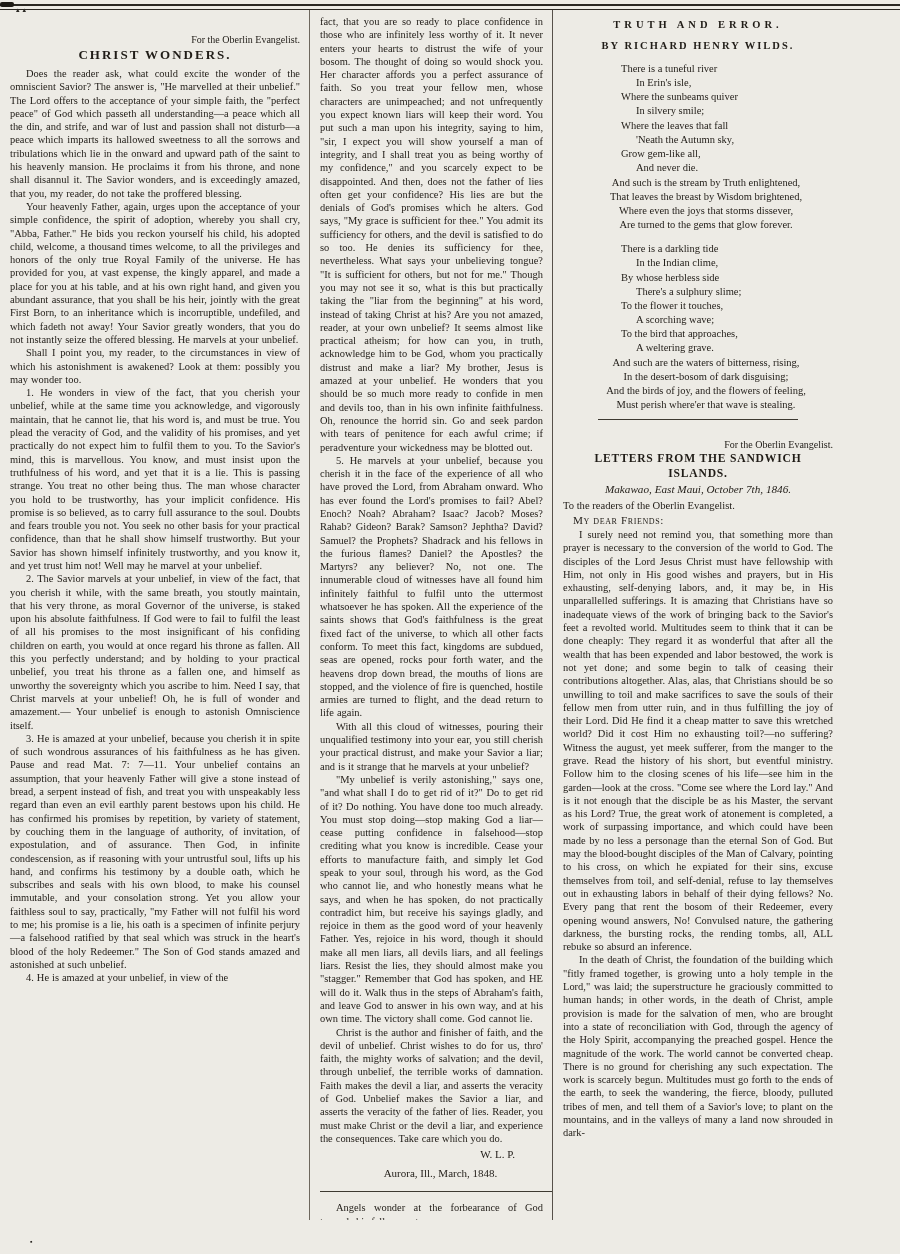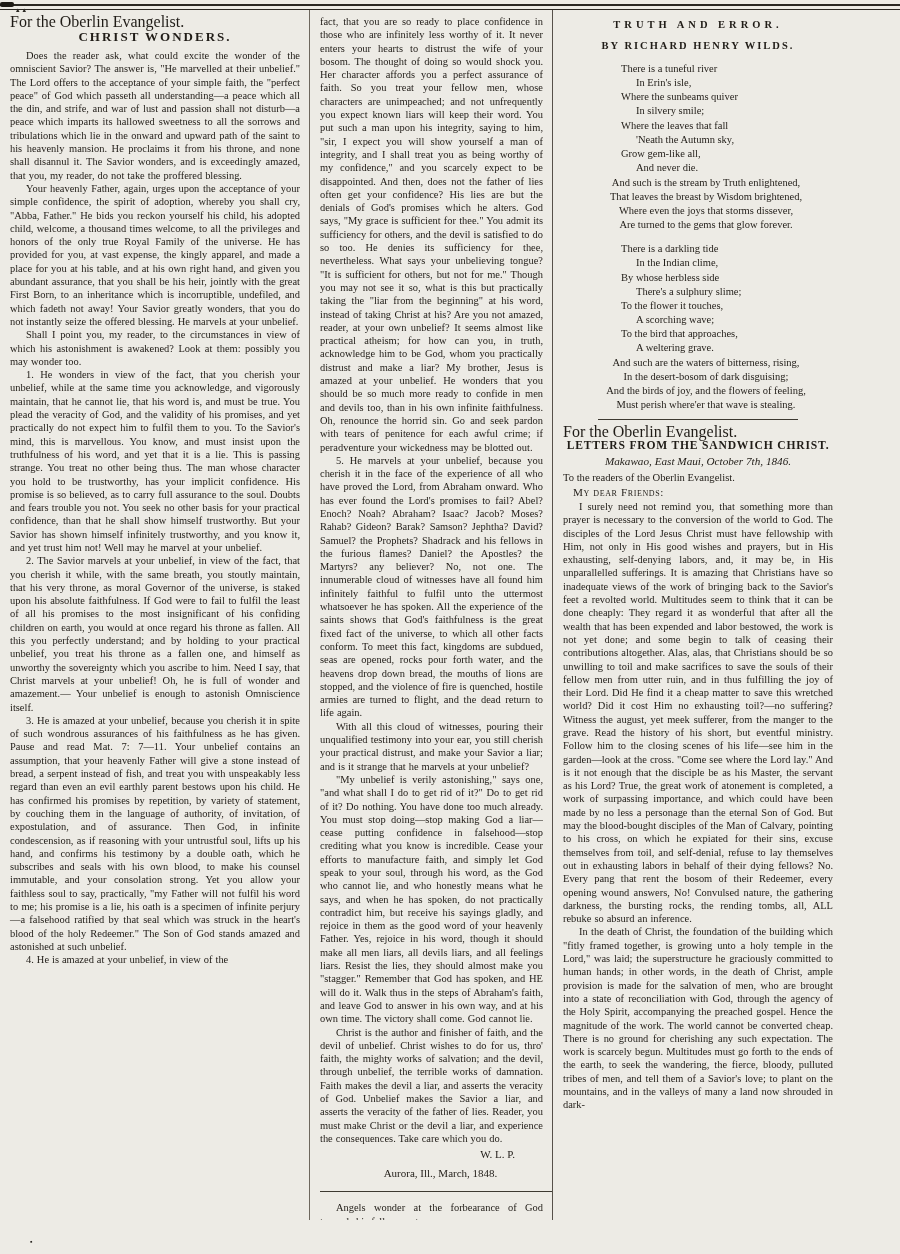--- a/index.html
+++ b/index.html
@@ -46,24 +46,24 @@
   p{margin:0;}
   .body-text p{
     font-size:10.45px;
     line-height:13.3px;
     text-align:justify;
     text-indent:16px;
     word-spacing:0.4px;
   }
   .cont-first p:first-child{text-indent:0;}
   .attribution{
-    text-align:left;
-    font-size:16px;
+    text-align:right;
+    font-size:10px;
     line-height:13px;
-    margin:0 0 0;
+    margin:18px 0 0;
   }
   .article-title{
     text-align:center;
     font-weight:bold;
     font-size:13px;
     letter-spacing:2px;
     line-height:16px;
     margin:1px 0 4px;
   }
   .poem-title{
@@ -213,21 +213,21 @@
             <p>In the desert-bosom of dark disguising;</p>
             <p>And the birds of joy, and the flowers of feeling,</p>
             <p>Must perish where'er that wave is stealing.</p>
           </div>
       </div>
 
       <hr class="section-divider short">
 
       <div class="letter">
         <p class="attribution">For the Oberlin Evangelist.</p>
-        <p class="letter-title">LETTERS FROM THE SANDWICH CHRIST.</p>
+        <p class="letter-title">LETTERS FROM THE SANDWICH ISLANDS.</p>
         <p class="letter-dateline">Makawao, East Maui, October 7th, 1846.</p>
         <p class="letter-addressee">To the readers of the Oberlin Evangelist.</p>
         <p class="letter-salutation">My dear Friends:</p>
         <div class="body-text">
             <p>I surely need not remind you, that something more than prayer is necessary to the conversion of the world to God.  The disciples of the Lord Jesus Christ must have fellowship with Him, not only in His good wishes and prayers, but in His exhausting, self-denying labors, and, it may be, in His unparallelled sufferings.  It is amazing that Christians have so inadequate views of the work of bringing back to the Savior's feet a revolted world.  Multitudes seem to think that it can be done cheaply:  They regard it as wonderful that after all the wealth that has been expended and labor bestowed, the work is not yet done; and some begin to talk of ceasing their contributions altogether.  Alas, alas, that Christians should be so unwilling to toil and make sacrifices to save the souls of their fellow men from utter ruin, and in thus fulfilling the joy of their Lord.  Did He find it a cheap matter to save this wretched world?  Did it cost Him no exhausting toil?—no suffering?  Witness the august, yet meek sufferer, from the manger to the grave.  Read the history of his short, but eventful ministry.  Follow him to the closing scenes of his life—see him in the garden—look at the cross. "Come see where the Lord lay."  And is it not enough that the disciple be as his Master, the servant as his Lord?  True, the great work of atonement is completed, a work of surpassing importance, and which could have been made by no less a personage than the eternal Son of God.  But may the blood-bought disciples of the Man of Calvary, pointing to his cross, on which he expiated for their sins, excuse themselves from toil, and self-denial, refuse to lay themselves out in exhausting labors in behalf of their dying fellows?  No.  Every pang that rent the bosom of their Redeemer, every opening wound answers, No!  Convulsed nature, the gathering darkness, the bursting rocks, the rending tombs, all, ALL rebuke so absurd an inference.</p>
             <p>In the death of Christ, the foundation of the building which "fitly framed together, is growing unto a holy temple in the Lord," was laid; the superstructure he graciously committed to human hands; in other words, in the death of Christ, ample provision is made for the salvation of men, who are brought into a state of reconciliation with God, through the agency of the Holy Spirit, accompanying the preached gospel.  Hence the magnitude of the work.  The world cannot be converted cheap.  There is no ground for cherishing any such expectation.  The work is scarcely begun.  Multitudes must go forth to the ends of the earth, to seek the wandering, the fierce, bloody, pulluted tribes of men, and tell them of a Savior's love; to plant on the mountains, and in the valleys of many a land now shrouded in dark-</p>
           </div>
       </div>
     </div>
 

